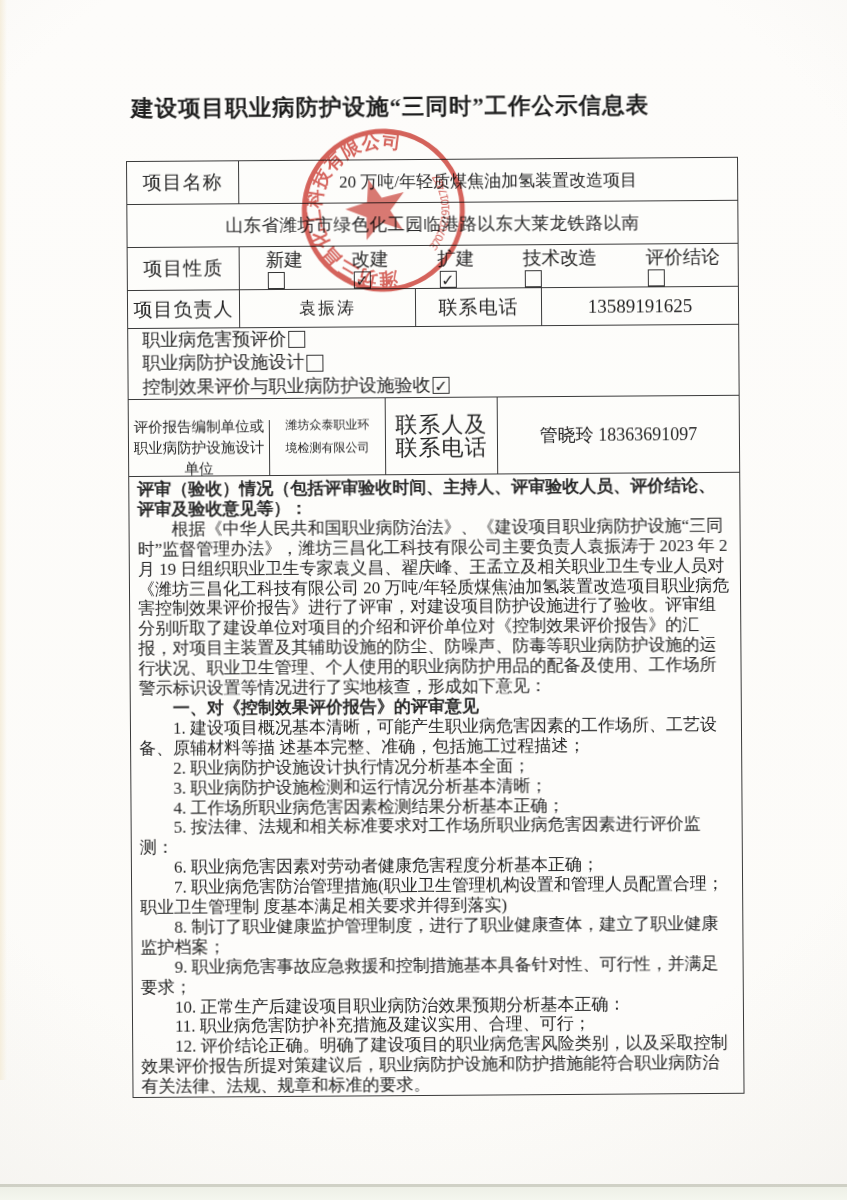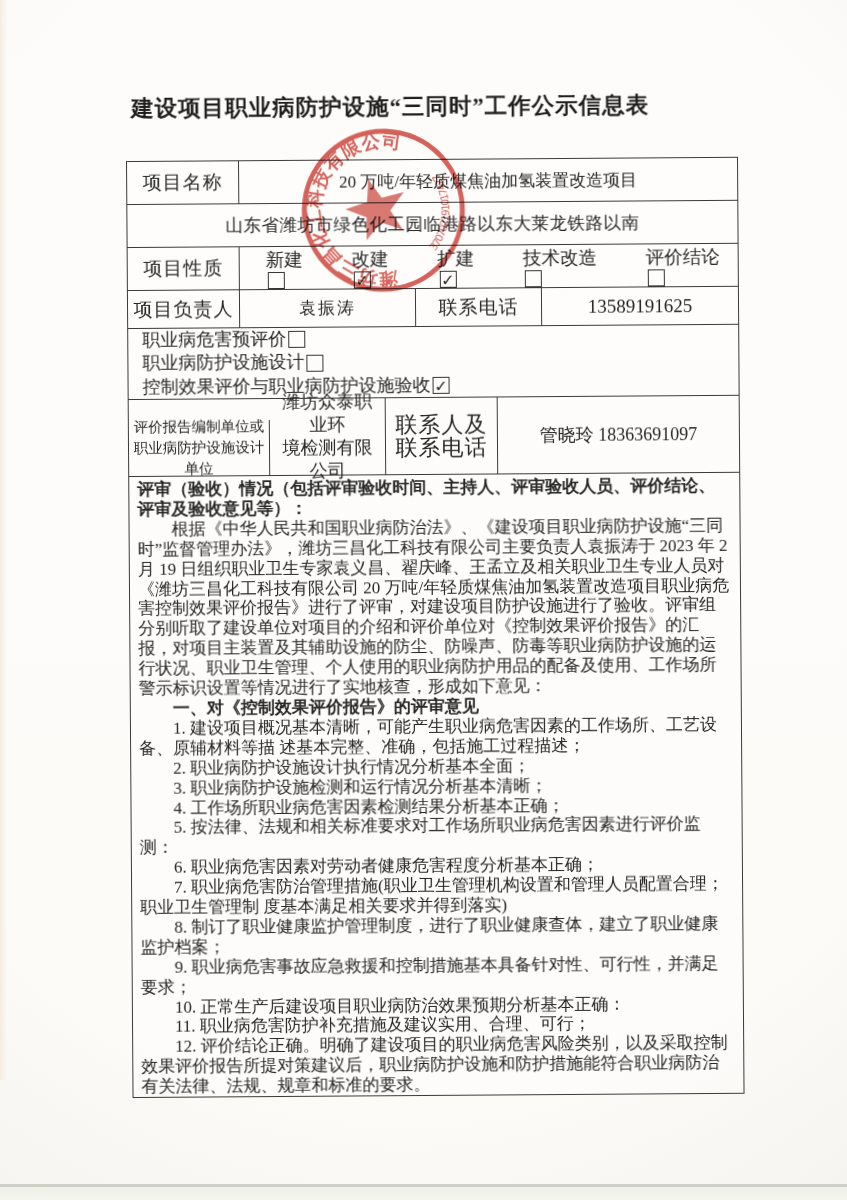--- a/index.html
+++ b/index.html
@@ -43,21 +43,21 @@
   .r1{height:43px;}
   .r2{height:43px;}
   .r3{height:43px;}
   .r4{height:38px;}
   .r5{height:71px;}
   .r6{height:77px;}
   .r4 .c2{width:176px;flex:none;}
   .r4 .c3{width:126px;flex:none;font-size:19px;letter-spacing:1px;}
   .r4 .c4{flex:1;font-size:19px;}
   .r6 .c1{width:141px;font-size:14.5px;letter-spacing:0;line-height:21px;white-space:pre-line;margin-top:21px;}
-  .r6 .c2{width:116px;flex:none;font-size:18px;line-height:23px;white-space:pre-line;}
+  .r6 .c2{width:116px;flex:none;font-size:12px;line-height:23px;white-space:pre-line;text-align:right;}
   .r6 .c3{width:112px;flex:none;font-size:22px;line-height:23px;white-space:pre-line;letter-spacing:1px;}
   .r6 .c4{flex:1;font-size:18px;}
   .addr{font-size:17.5px;letter-spacing:.5px;}
   .name-val{letter-spacing:2px;}
 
   
   .cbx{
     display:inline-flex;align-items:flex-end;justify-content:center;
     width:15px;height:15px;flex:none;
     border:1.7px solid #333;margin-left:2px;vertical-align:-2px;

